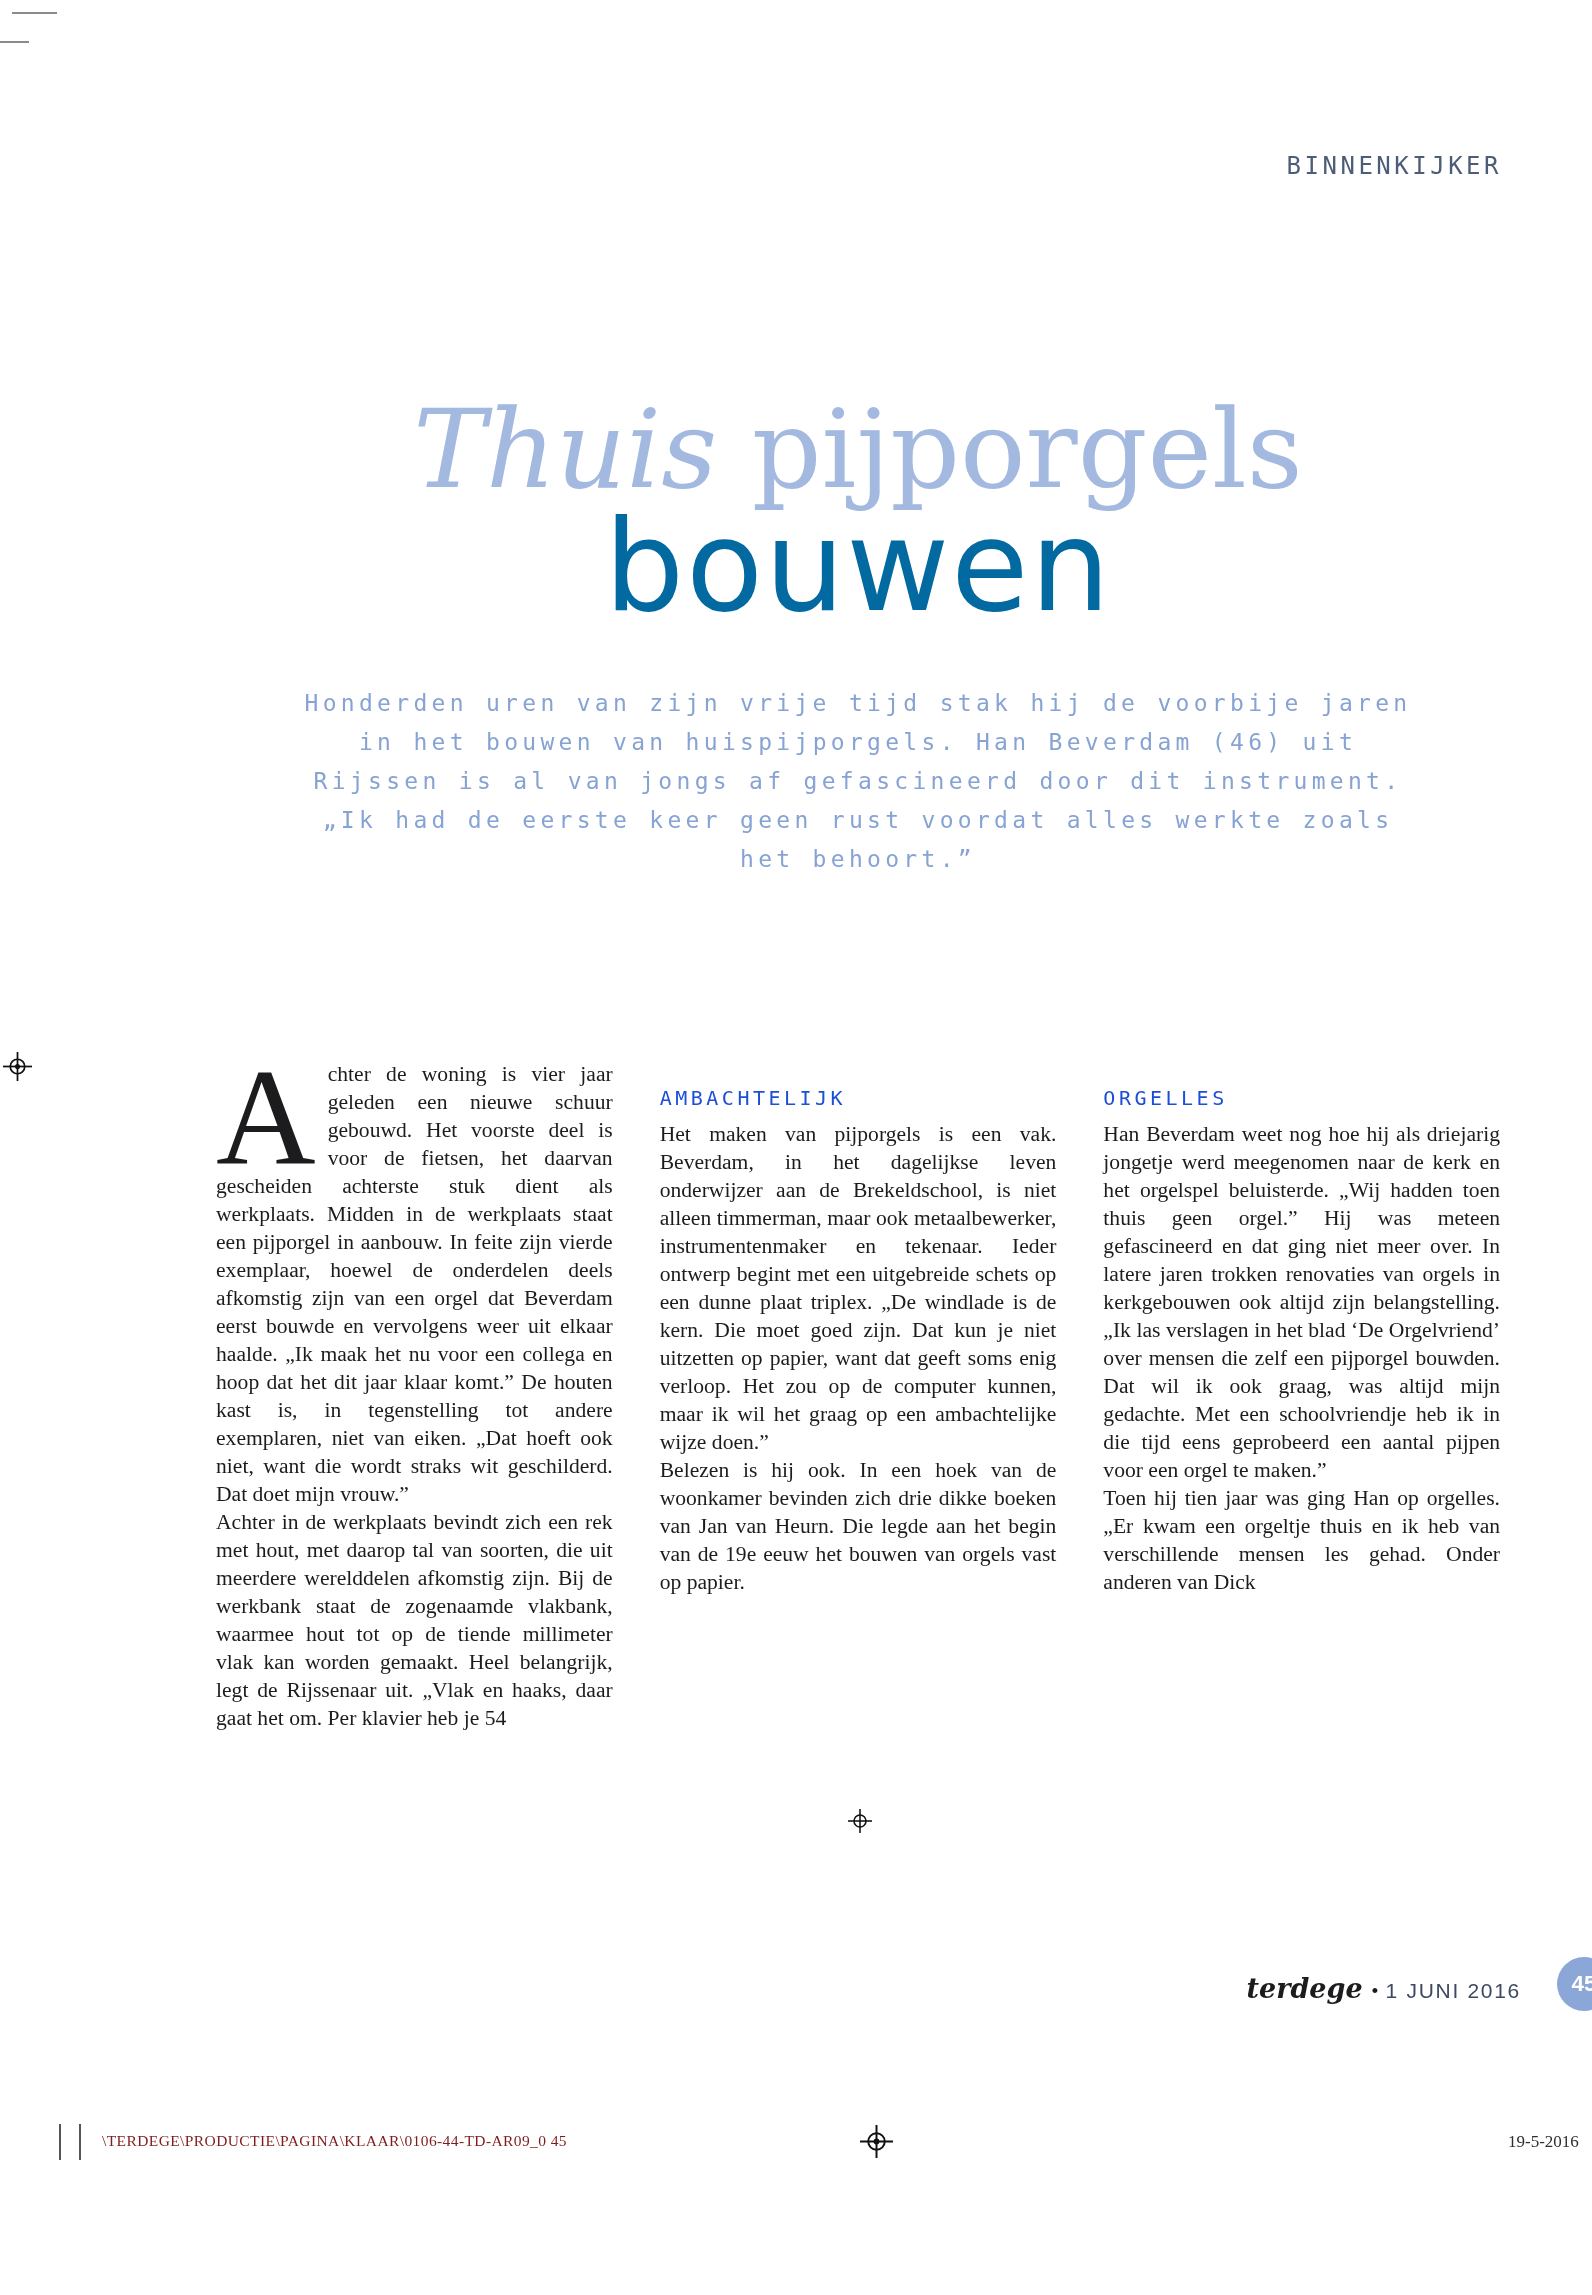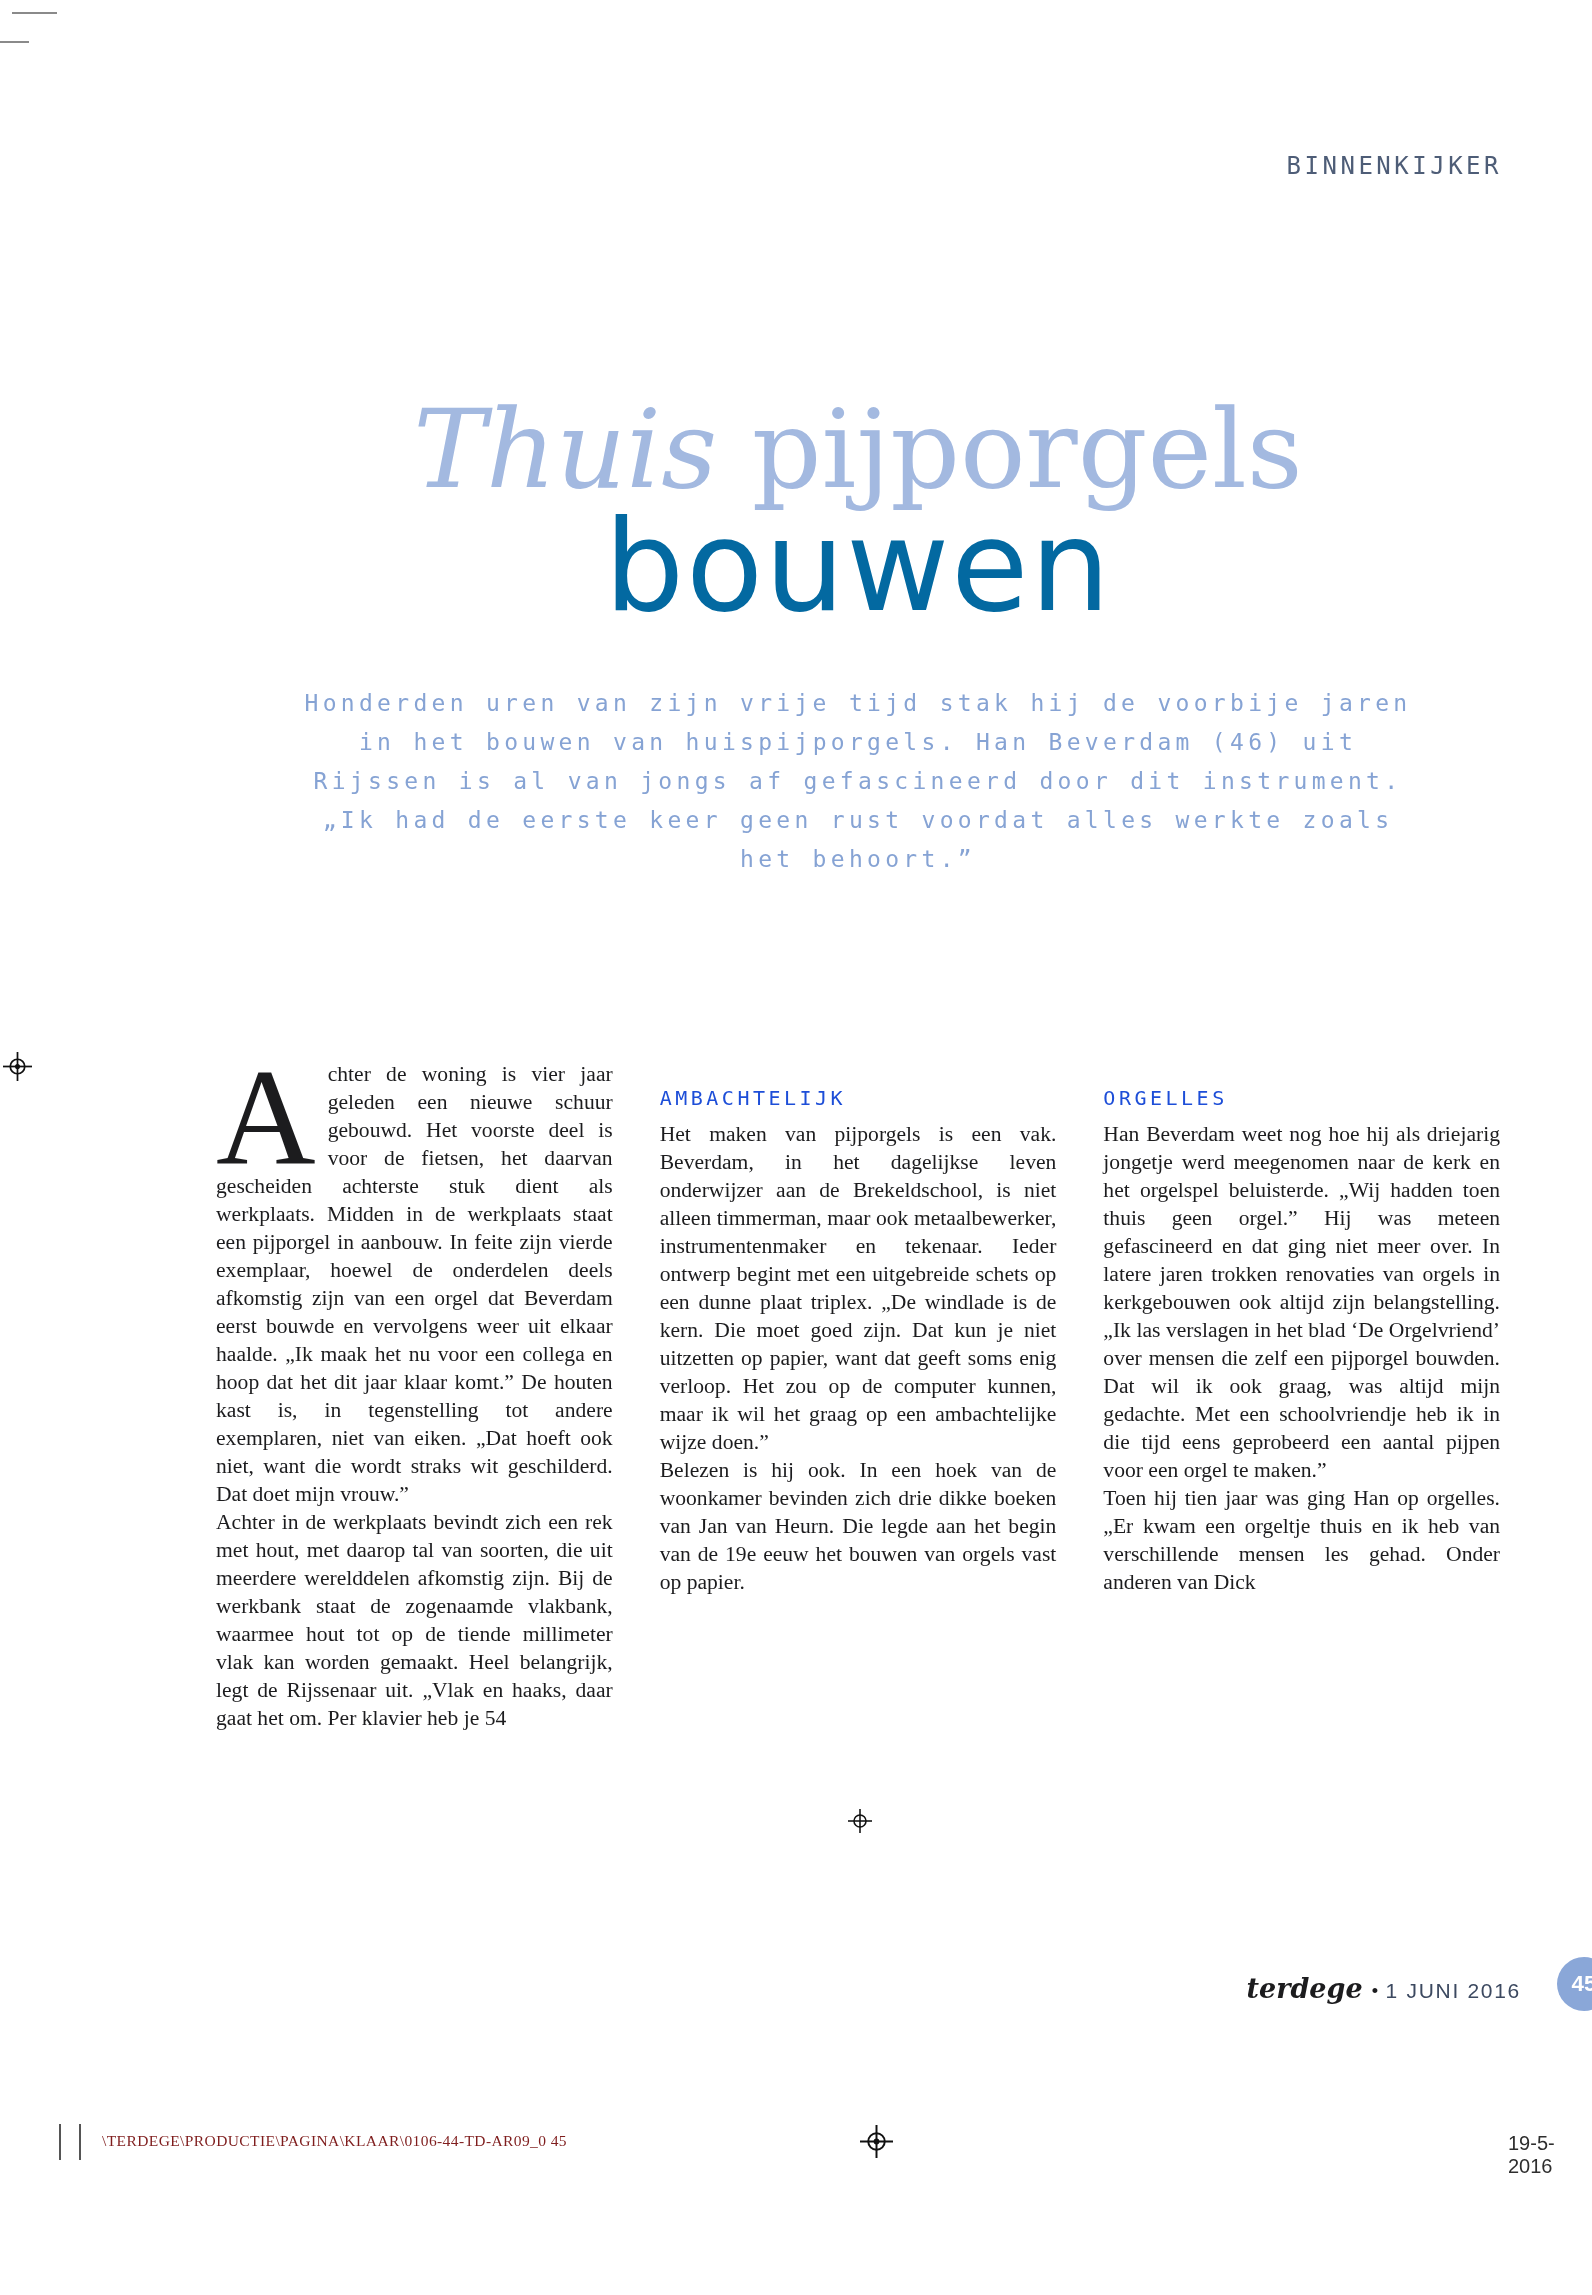--- a/index.html
+++ b/index.html
@@ -104,22 +104,22 @@
   }
 
   
   .slug {
     position:absolute; top:2132px; left:102px;
     font-family:"Liberation Serif", serif;
     font-size:15.5px; color:#7f1d1d; letter-spacing:0.4px;text-align:right;
   }
   .print-date {
     position:absolute; top:2132px; left:1508px;
-    font-family:Liberation Sans, sans-serif;
-    font-size:20px; color:#2e2e2e;
+    font-family:Liberation Serif, serif;
+    font-size:17px; color:#2e2e2e;
   }
 </style>
 </head>
 <body>
 
 <div class="cropline crop-h1"></div>
 <div class="cropline crop-h2"></div>
 <div class="cropline crop-v1"></div>
 <div class="cropline crop-v2"></div>
 

